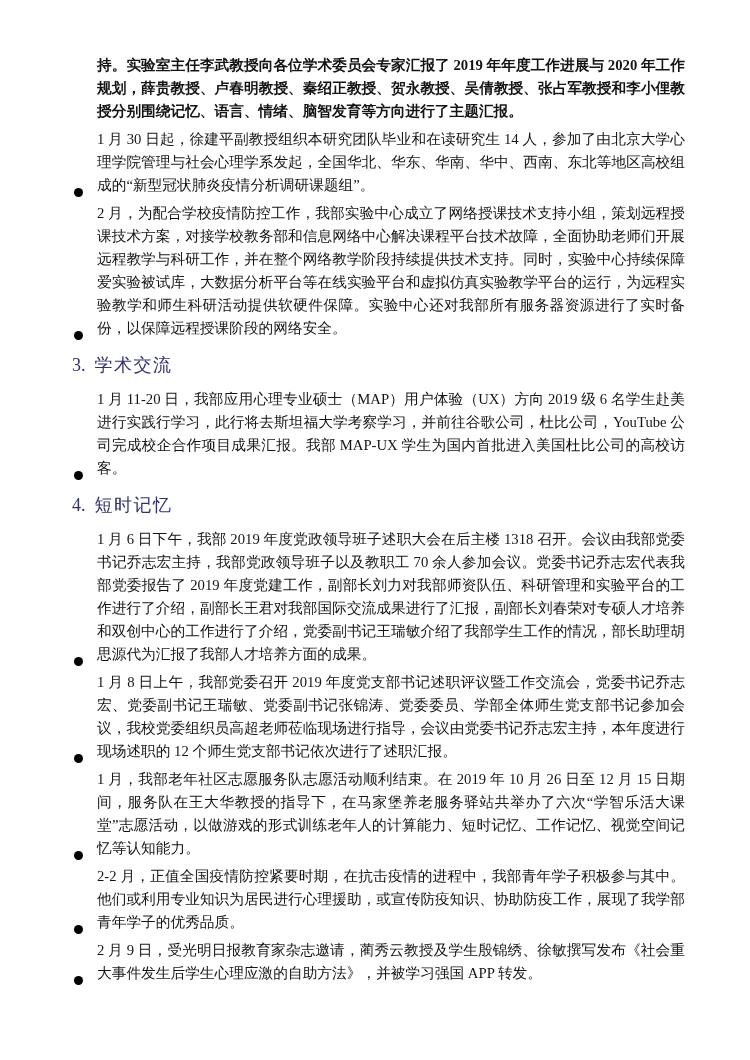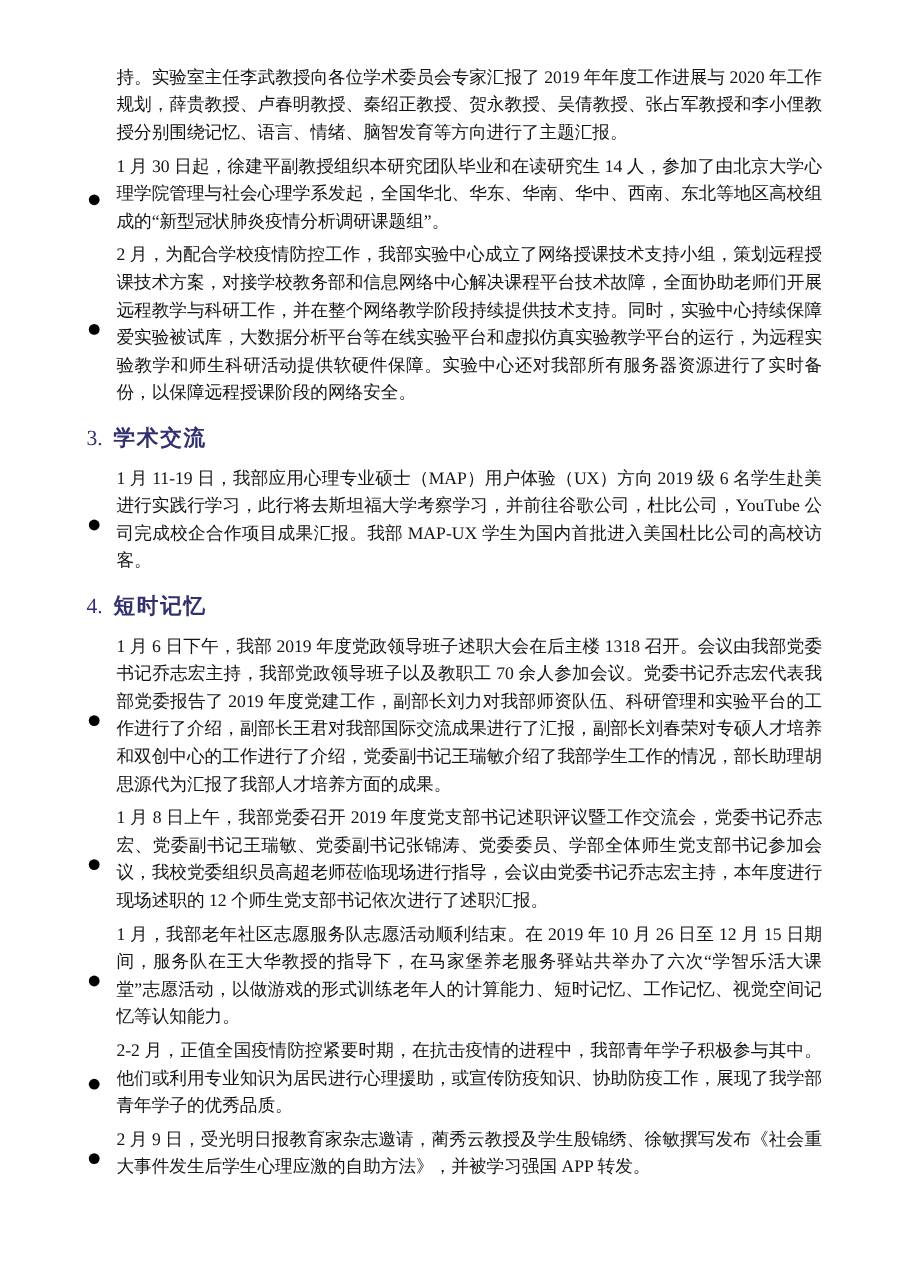--- a/index.html
+++ b/index.html
@@ -17,24 +17,25 @@
     padding: 54px 65px 0 72px;
     font-family: "Liberation Serif", "DejaVu Serif", serif;
     color: var(--body-color, #141414);
     overflow: hidden;
   }
   .para {
     font-size: 14.7px;
     line-height: 23px;
     text-align: justify;
     margin: 0 0 5px 25px;
+    font-weight: bold;
   }
   .bullet {
     display: flex;
-    align-items: center;
+    align-items: flex-end;
     margin: 0 0 5px 0;
   }
   .dot {
     flex: 0 0 auto;
     width: 9px;
     height: 9px;
     border-radius: 50%;
     background: #000000;
     margin: 7px 0 0 2px;
   }
@@ -51,21 +52,21 @@
     line-height: 26px;
     color: var(--heading-color, #32316e);
     font-weight: normal;
   }
   .hnum {
     font-family: "Liberation Serif", "DejaVu Serif", serif;
     margin-right: 9px;
   }
   .htitle {
     font-family: "Liberation Sans", "DejaVu Sans", sans-serif;
-    font-weight: bold;
+    font-weight: normal;
     letter-spacing: 1.5px;
   }
 </style>
 </head>
 <body>
 
 <div class="page">
 
   <p class="para">持。实验室主任李武教授向各位学术委员会专家汇报了 2019 年年度工作进展与 2020 年工作规划，薛贵教授、卢春明教授、秦绍正教授、贺永教授、吴倩教授、张占军教授和李小俚教授分别围绕记忆、语言、情绪、脑智发育等方向进行了主题汇报。</p>
 
@@ -78,21 +79,21 @@
     <span class="dot"></span>
     <p class="btext">2 月，为配合学校疫情防控工作，我部实验中心成立了网络授课技术支持小组，策划远程授课技术方案，对接学校教务部和信息网络中心解决课程平台技术故障，全面协助老师们开展远程教学与科研工作，并在整个网络教学阶段持续提供技术支持。同时，实验中心持续保障爱实验被试库，大数据分析平台等在线实验平台和虚拟仿真实验教学平台的运行，为远程实验教学和师生科研活动提供软硬件保障。实验中心还对我部所有服务器资源进行了实时备份，以保障远程授课阶段的网络安全。</p>
   </div>
 
   <h2 class="heading">
     <span class="hnum">3.</span><span class="htitle">学术交流</span>
   </h2>
 
   <div class="bullet">
     <span class="dot"></span>
-    <p class="btext">1 月 11-19 日，我部应用心理专业硕士（MAP）用户体验（UX）方向 2019 级 6 名学生赴美进行实践行学习，此行将去斯坦福大学考察学习，并前往谷歌公司，杜比公司，YouTube 公司完成校企合作项目成果汇报。我部 MAP-UX 学生为国内首批进入美国杜比公司的高校访客。</p>
+    <p class="btext">1 月 11-20 日，我部应用心理专业硕士（MAP）用户体验（UX）方向 2019 级 6 名学生赴美进行实践行学习，此行将去斯坦福大学考察学习，并前往谷歌公司，杜比公司，YouTube 公司完成校企合作项目成果汇报。我部 MAP-UX 学生为国内首批进入美国杜比公司的高校访客。</p>
   </div>
 
   <h2 class="heading">
     <span class="hnum">4.</span><span class="htitle">短时记忆</span>
   </h2>
 
   <div class="bullet">
     <span class="dot"></span>
     <p class="btext">1 月 6 日下午，我部 2019 年度党政领导班子述职大会在后主楼 1318 召开。会议由我部党委书记乔志宏主持，我部党政领导班子以及教职工 70 余人参加会议。党委书记乔志宏代表我部党委报告了 2019 年度党建工作，副部长刘力对我部师资队伍、科研管理和实验平台的工作进行了介绍，副部长王君对我部国际交流成果进行了汇报，副部长刘春荣对专硕人才培养和双创中心的工作进行了介绍，党委副书记王瑞敏介绍了我部学生工作的情况，部长助理胡思源代为汇报了我部人才培养方面的成果。</p>
   </div>

